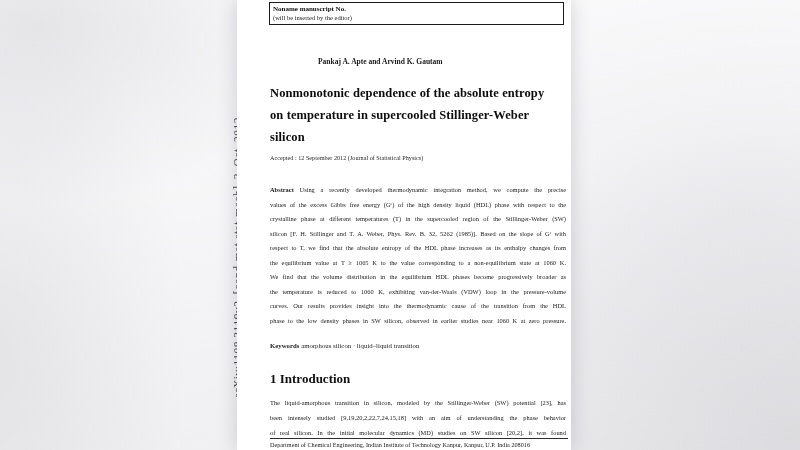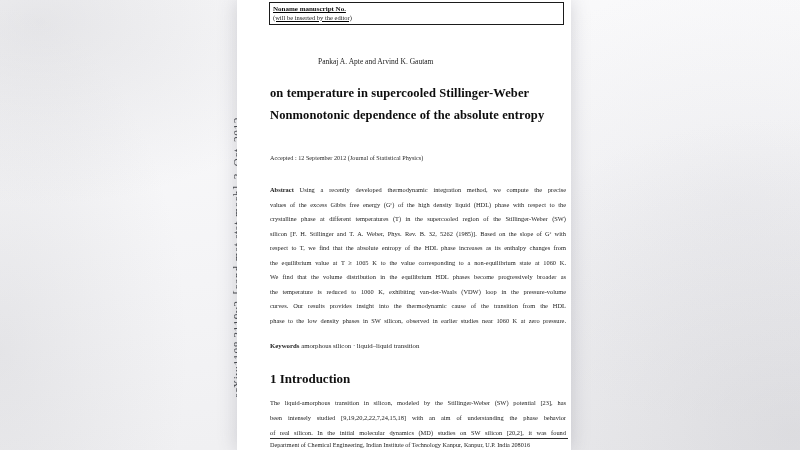--- a/index.html
+++ b/index.html
@@ -26,27 +26,26 @@
     position: absolute; left: 76px; top: 250px; width: 324px; height: 15px;
     transform: rotate(-90deg); transform-origin: center;
     font-size: 11.5px; line-height: 15px; color: #47494d;
     letter-spacing: 0.5px; word-spacing: 3px;
     text-align: center; white-space: nowrap;
   }
   .mbox {
     position: absolute; left: 32px; top: 2px; width: 287px;
     border: 1px solid #1b1b1b; background: #fff;
     padding: 2px 3px 3px 3px;
-    text-decoration: underline;
   }
   .mbox-l1 { font-weight: bold; font-size: 7px; line-height: 8.5px; color: #111; white-space: nowrap; }
   .mbox-l2 { font-size: 6.5px; line-height: 7.5px; color: #222; white-space: nowrap; }
   .authors {
     position: absolute; left: 33px; top: 57px;
-    font-size: 7.5px; font-weight: normal; color: #1a1a1a; white-space: nowrap; padding-left: 48px;
+    font-size: 7.5px; font-weight: bold; color: #1a1a1a; white-space: nowrap; padding-left: 48px;
   }
   .title { position: absolute; left: 33px; top: 82px; width: 300px; }
   .title-line {
     font-size: 12.5px; font-weight: bold; color: #0d0d0d;
     line-height: 22px; white-space: nowrap; letter-spacing: 0.1px;
   }
   .accepted {
     position: absolute; left: 33px; top: 154px;
     font-size: 6.2px; line-height: 8px; color: #2a2a2a; white-space: nowrap;
   }
@@ -86,22 +85,23 @@
 <div class="page">
 
   <div class="mbox">
     <div class="mbox-l1">Noname manuscript No.</div>
     <div class="mbox-l2">(will be inserted by the editor)</div>
   </div>
 
   <div class="authors">Pankaj A. Apte and Arvind K. Gautam</div>
 
   <div class="title">
+    <div class="title-line">Nonmonotonic dependence of the absolute entropy</div>
     <div class="title-line">on temperature in supercooled Stillinger-Weber</div>
-    <div class="title-line">Nonmonotonic dependence of the absolute entropy</div>
+    <div class="title-line">silicon</div>
   </div>
 
   <div class="accepted">Accepted : 12 September 2012 (Journal of Statistical Physics)</div>
 
   <div class="abstract">
     <div class="just-line"><span class="b">Abstract</span> <span>Using a recently developed thermodynamic integration method, we compute the precise</span></div>
     <div class="just-line">values of the excess Gibbs free energy (Gᵉ) of the high density liquid (HDL) phase with respect to the</div>
     <div class="just-line">crystalline phase at different temperatures (T) in the supercooled region of the Stillinger-Weber (SW)</div>
     <div class="just-line">silicon [F. H. Stillinger and T. A. Weber, Phys. Rev. B. 32, 5262 (1985)]. Based on the slope of Gᵉ with</div>
     <div class="just-line">respect to T, we find that the absolute entropy of the HDL phase increases as its enthalpy changes from</div>

